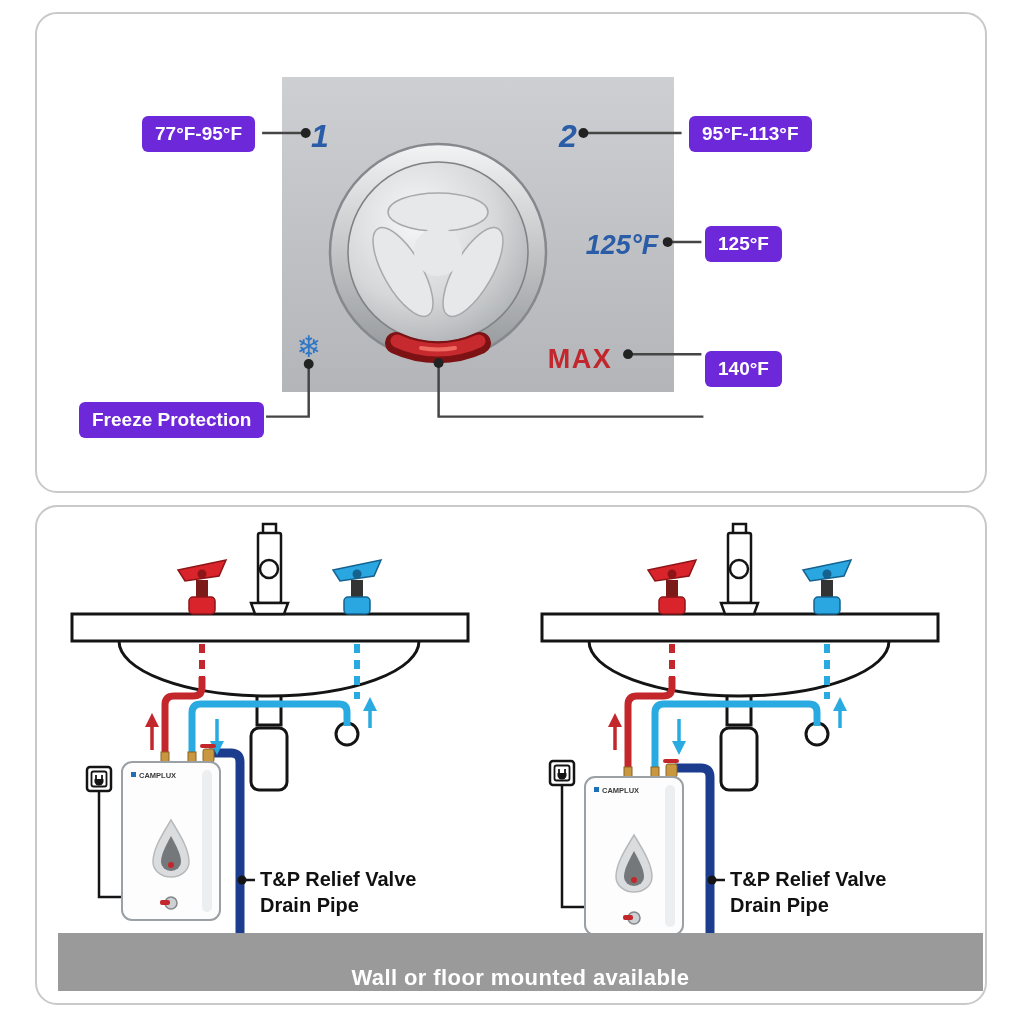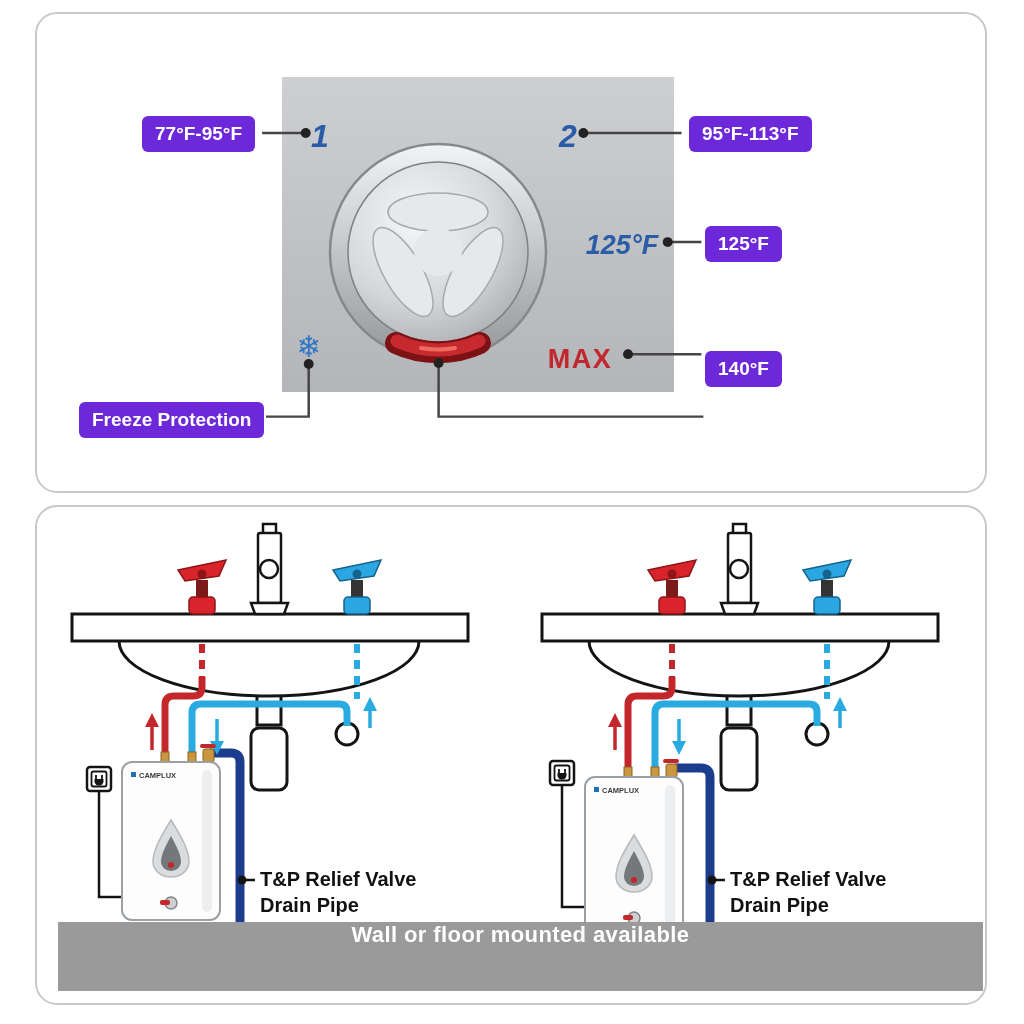--- a/index.html
+++ b/index.html
@@ -15,22 +15,22 @@
                 background: linear-gradient(180deg, #cdcfd2, #b3b5b8); }
   .lines-svg { position: absolute; left: 0; top: 0; width: 100%; height: 100%;
                pointer-events: none; }
   .callout { position: absolute; background: #6d28d9; color: #fff; font-weight: bold;
              font-size: 19px; line-height: 22px; padding: 7px 13px; border-radius: 6px;
              white-space: nowrap; }
   .dial-text { font-family: "Liberation Sans", "DejaVu Sans", sans-serif; }
 
   .diagram-svg { position: absolute; left: 2px; top: 2px; }
   .tp-text { font-size: 20px; font-weight: bold; fill: #111; }
-  .footer-bar { position: absolute; left: 2px; right: 2px; bottom: 12px; height: 69px;
-                background: #9a9a9a; display: flex; align-items: flex-start; justify-content: center; margin-left: 19px; }
+  .footer-bar { position: absolute; left: 2px; right: 2px; bottom: 12px; height: 58px;
+                background: #9a9a9a; display: flex; align-items: flex-end; justify-content: center; margin-left: 19px; }
   .footer-text { color: #fff; font-weight: bold; font-size: 22px; letter-spacing: .4px; }
 </style>
 </head>
 <body>
 
 <div class="page">
 
   <div class="card card-top">
 
     <div class="gray-panel">

